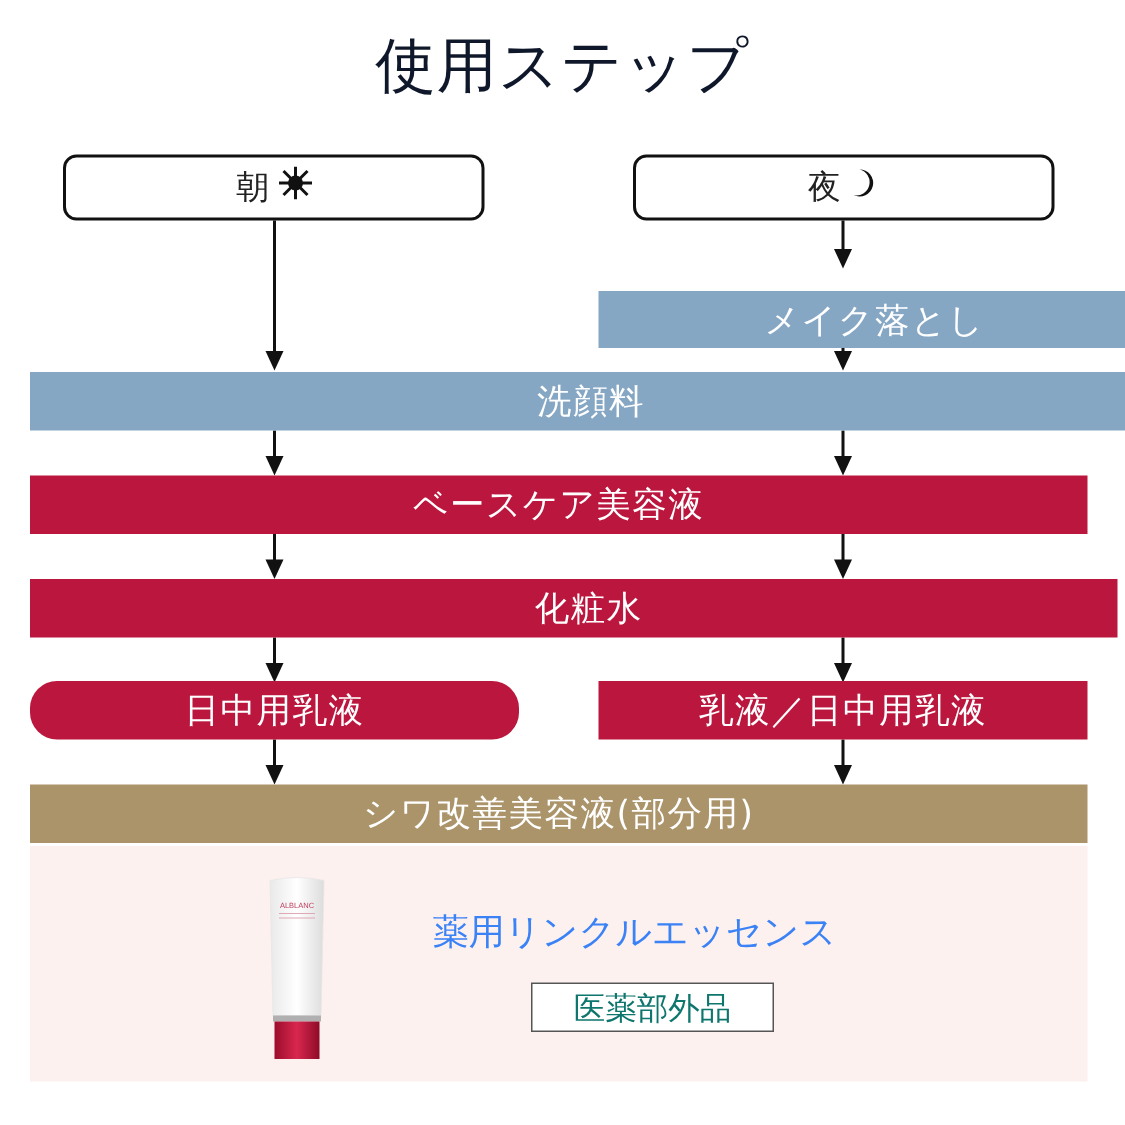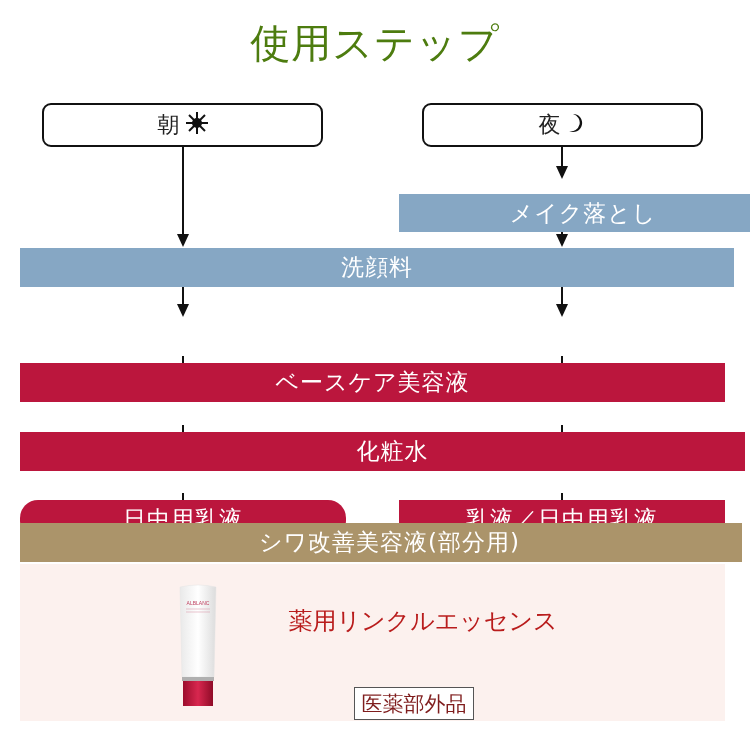--- a/index.html
+++ b/index.html
@@ -1,36 +1,36 @@
 <!DOCTYPE html>
 <html><head>
 <meta charset="utf-8">
 <style>
   html, body { margin:0; padding:0; }
   body { width:750px; height:750px; background:#ffffff; position:relative; overflow:hidden;
          font-family: "DejaVu Sans", "Liberation Sans", sans-serif; }
   .title { position:absolute; left:0; top:16px; width:750px; text-align:center;
-           font-size:40px; color:#4d7c0f; letter-spacing:1px; }
+           font-size:40px; color:#0f172a; letter-spacing:1px; }
   .start-box { position:absolute; top:103px; height:44px; border:2px solid #111; border-radius:9px;
                box-sizing:border-box; background:#fff; display:flex; align-items:center; justify-content:center;
                font-size:22px; color:#222; gap:6px; }
   .bar { position:absolute; display:flex; align-items:center; justify-content:center;
          color:#ffffff; font-size:23px; letter-spacing:1px; }
   .blue { background:#86a7c4; }
-  .red { background:#bb163d;margin-top:46px; }
-  .gold { background:#ab946a;padding-left:17px; }
+  .red { background:#bb163d; }
+  .gold { background:#ab946a; }
   .line { position:absolute; width:1.6px; background:#111; }
   .head { position:absolute; width:0; height:0; border-left:6px solid transparent; border-right:6px solid transparent;
           border-top:13px solid #111; }
   .panel { position:absolute; left:20px; top:564px; width:705px; height:157px; background:#fcf1ee; }
   .product-name { position:absolute; left:268px; top:605px; width:310px; text-align:center;
-                  font-size:24px; color:#b91c1c; }
-  .badge { position:absolute; left:354px; top:655px; width:120px; height:33px; box-sizing:border-box;
+                  font-size:24px; color:#3b82f6; }
+  .badge { position:absolute; left:354px; top:655px; width:162px; height:33px; box-sizing:border-box;
            border:1.5px solid #555; background:#fff; display:flex; align-items:center; justify-content:center;
-           font-size:21px; color:#7f1d1d;margin-top:32px; }
+           font-size:21px; color:#0f766e; }
   .tube { position:absolute; left:178px; top:583px; width:40px; height:125px; }
 </style>
 </head>
 <body>
 
 <div class="title">使用ステップ</div>
 
 <div class="start-box" style="left:42px;width:281px;">
   <span>朝</span>
   <span>
@@ -72,21 +72,21 @@
 <div class="line" style="left:561px;top:287px;height:20px;"></div>
 <div class="head" style="left:556px;top:304px;"></div>
 <div class="line" style="left:561px;top:356px;height:20px;"></div>
 <div class="head" style="left:556px;top:373px;"></div>
 <div class="line" style="left:561px;top:425px;height:20px;"></div>
 <div class="head" style="left:556px;top:442px;"></div>
 <div class="line" style="left:561px;top:493px;height:20px;"></div>
 <div class="head" style="left:556px;top:510px;"></div>
 
 <div class="bar blue" style="left:399px;top:194px;width:368px;height:38px;">メイク落とし</div>
-<div class="bar blue" style="left:20px;top:248px;width:714px;height:39px;">洗顔料</div>
+<div class="bar blue" style="left:20px;top:248px;width:714px;height:39px;padding-left:17px;">洗顔料</div>
 <div class="bar red" style="left:20px;top:317px;width:705px;height:39px;">ベースケア美容液</div>
 <div class="bar red" style="left:20px;top:386px;width:705px;height:39px;padding-left:20px;">化粧水</div>
 <div class="bar red" style="left:20px;top:454px;width:326px;height:39px;border-radius:18px;">日中用乳液</div>
 <div class="bar red" style="left:399px;top:454px;width:326px;height:39px;">乳液／日中用乳液</div>
 <div class="bar gold" style="left:20px;top:523px;width:705px;height:39px;">シワ改善美容液(部分用)</div>
 
 <div class="panel"></div>
 <div class="tube">
   <svg width="40" height="125" viewBox="0 0 40 125">
     <defs>

